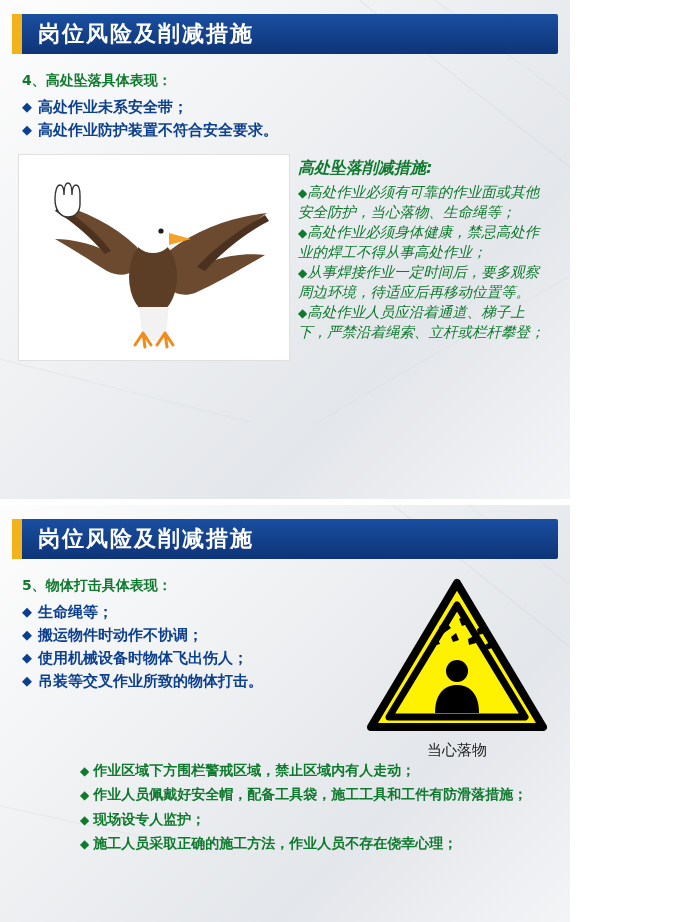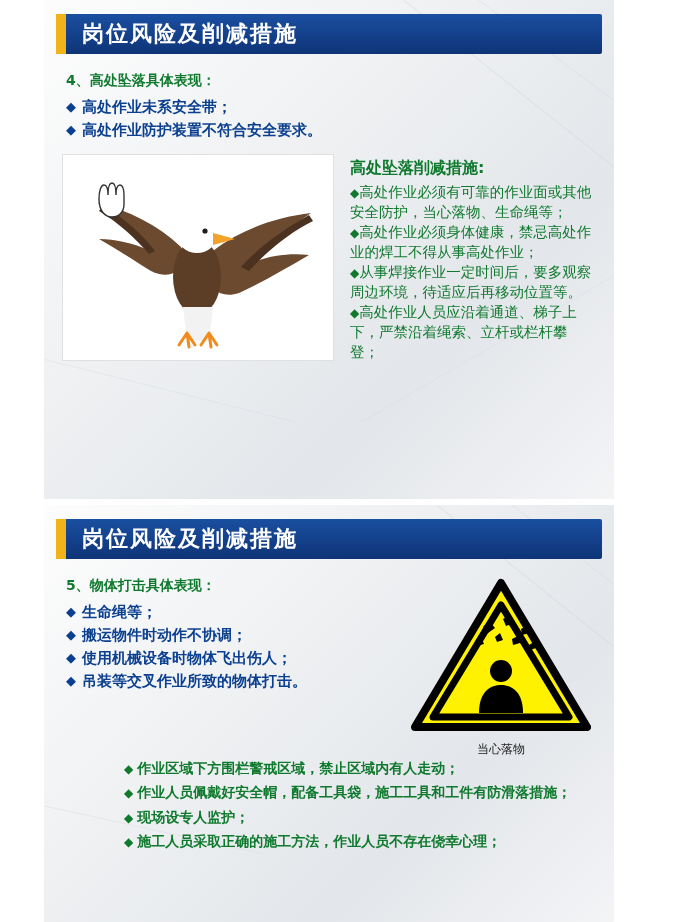--- a/index.html
+++ b/index.html
@@ -12,21 +12,20 @@
     height: 922px;
     font-family: "Liberation Sans", sans-serif;
     overflow: hidden;
   }
   .slide {
     position: relative;
     width: 570px;
     box-sizing: border-box;
     background: linear-gradient(135deg, #fdfdfd 0%, #eef0f2 40%, #e3e6ea 70%, #f3f4f6 100%);
     overflow: hidden;
-    margin-left: 44px;
   }
   .slide-1 { height: 505px; border-bottom: 6px solid #ffffff; }
   .slide-2 { height: 417px; }
 
   
   .deco {
     position: absolute;
     inset: 0;
     pointer-events: none;
     opacity: .55;
@@ -78,22 +77,23 @@
   }
   .bullet-line .dia {
     color: #0b3f8f;
     margin-right: 6px;
     font-size: 13px;
     line-height: 1.4;
   }
 
   .two-col {
     display: flex;
-    gap: 16px;
+    gap: 8px;
     margin-top: 14px;
+    font-style: italic;
   }
   .img-box {
     width: 270px;
     height: 205px;
     background: #ffffff;
     border: 1px solid #e0e0e0;
     position: relative;
     overflow: hidden;
     flex: none;
   }
@@ -123,21 +123,21 @@
     align-items: flex-start;
   }
   .s2-left { flex: 1; }
   .s2-right {
     width: 190px;
     flex: none;
     text-align: center;
     padding-top: 4px;
   }
   .sign-caption {
-    font-size: 12px;
+    font-size: 15px;
     color: #222;
     margin-top: 2px;
     font-family: "DejaVu Sans", "Liberation Sans", sans-serif;
   }
   .s2-measures-title {
     color: #0f7a2e;
     font-size: 16px;
     font-weight: bold;
     margin: 10px 0 6px 46px;
     font-family: "DejaVu Sans", "Liberation Sans", sans-serif;

